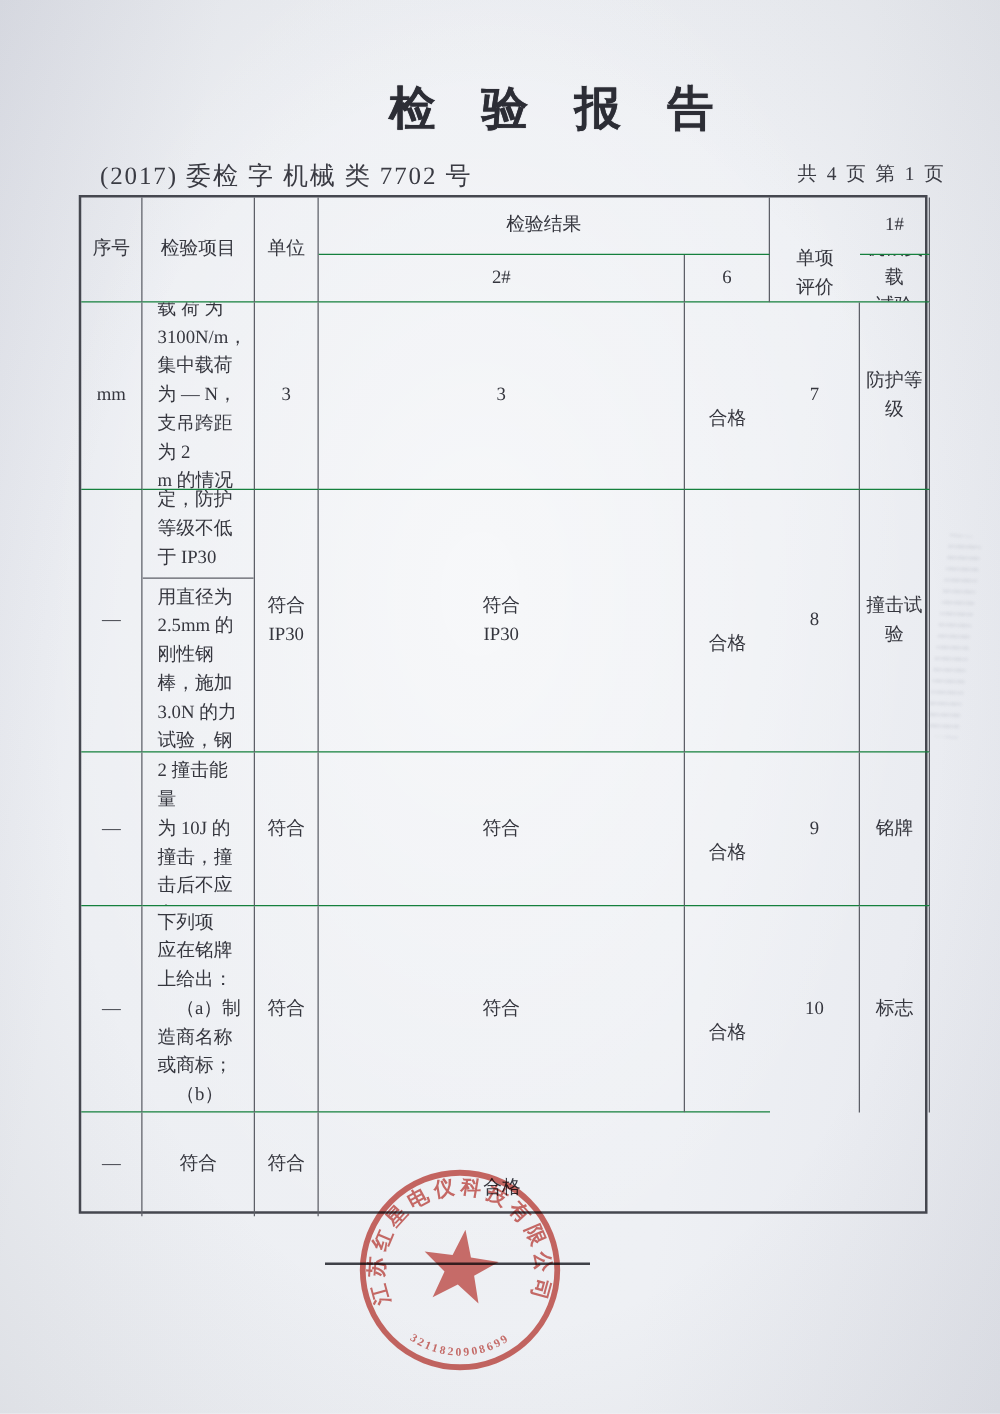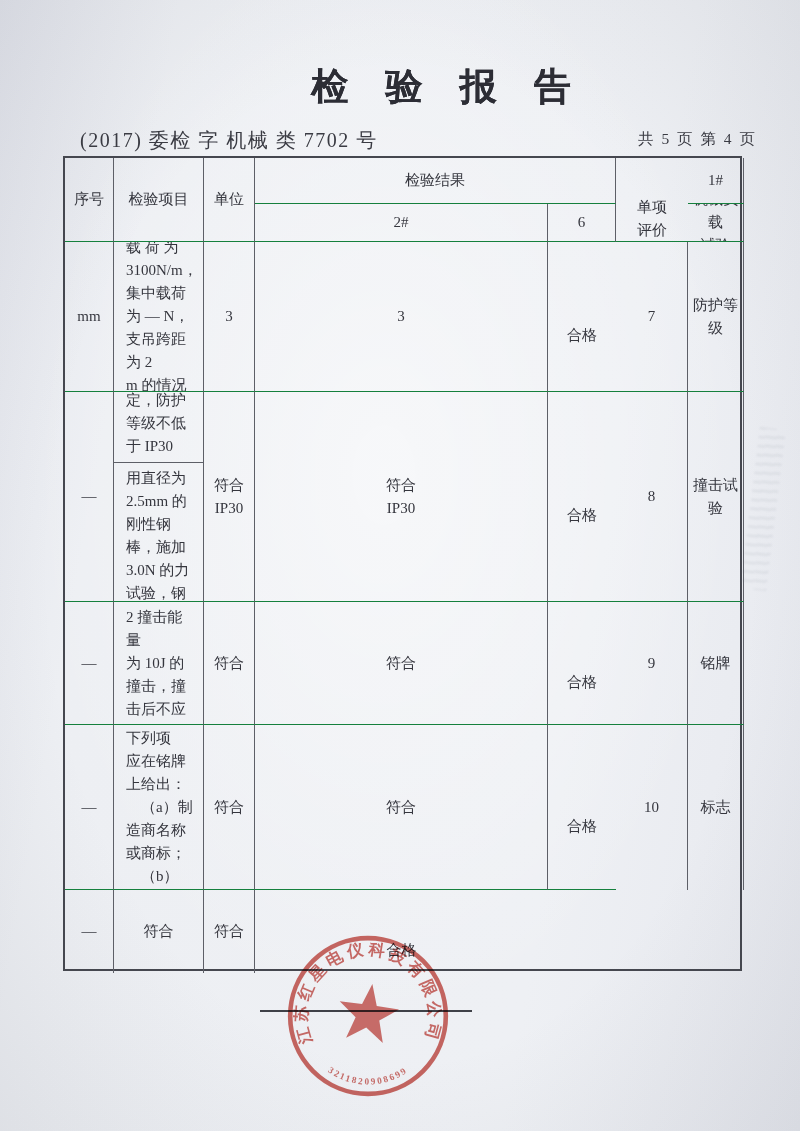--- a/index.html
+++ b/index.html
@@ -88,21 +88,21 @@
     pointer-events:none;
   }
 </style>
 </head>
 <body>
 
 <div class="vignette"></div>
 
 <div class="title">检 验 报 告</div>
 <div class="doc-number">(2017)  委检 字 机械 类 7702 号</div>
-<div class="page-indicator">共 5 页 第 4 页</div>
+<div class="page-indicator">共 4 页 第 1 页</div>
 
 <div class="insp-table">
 
   <div class="cell span2r">序号</div>
   <div class="cell span2r">检验项目</div>
   <div class="cell span2r">单位</div>
   <div class="cell span2c">检验结果</div>
   <div class="cell span2r last-col multiline">单项
 评价</div>
   <div class="cell">1#</div>

